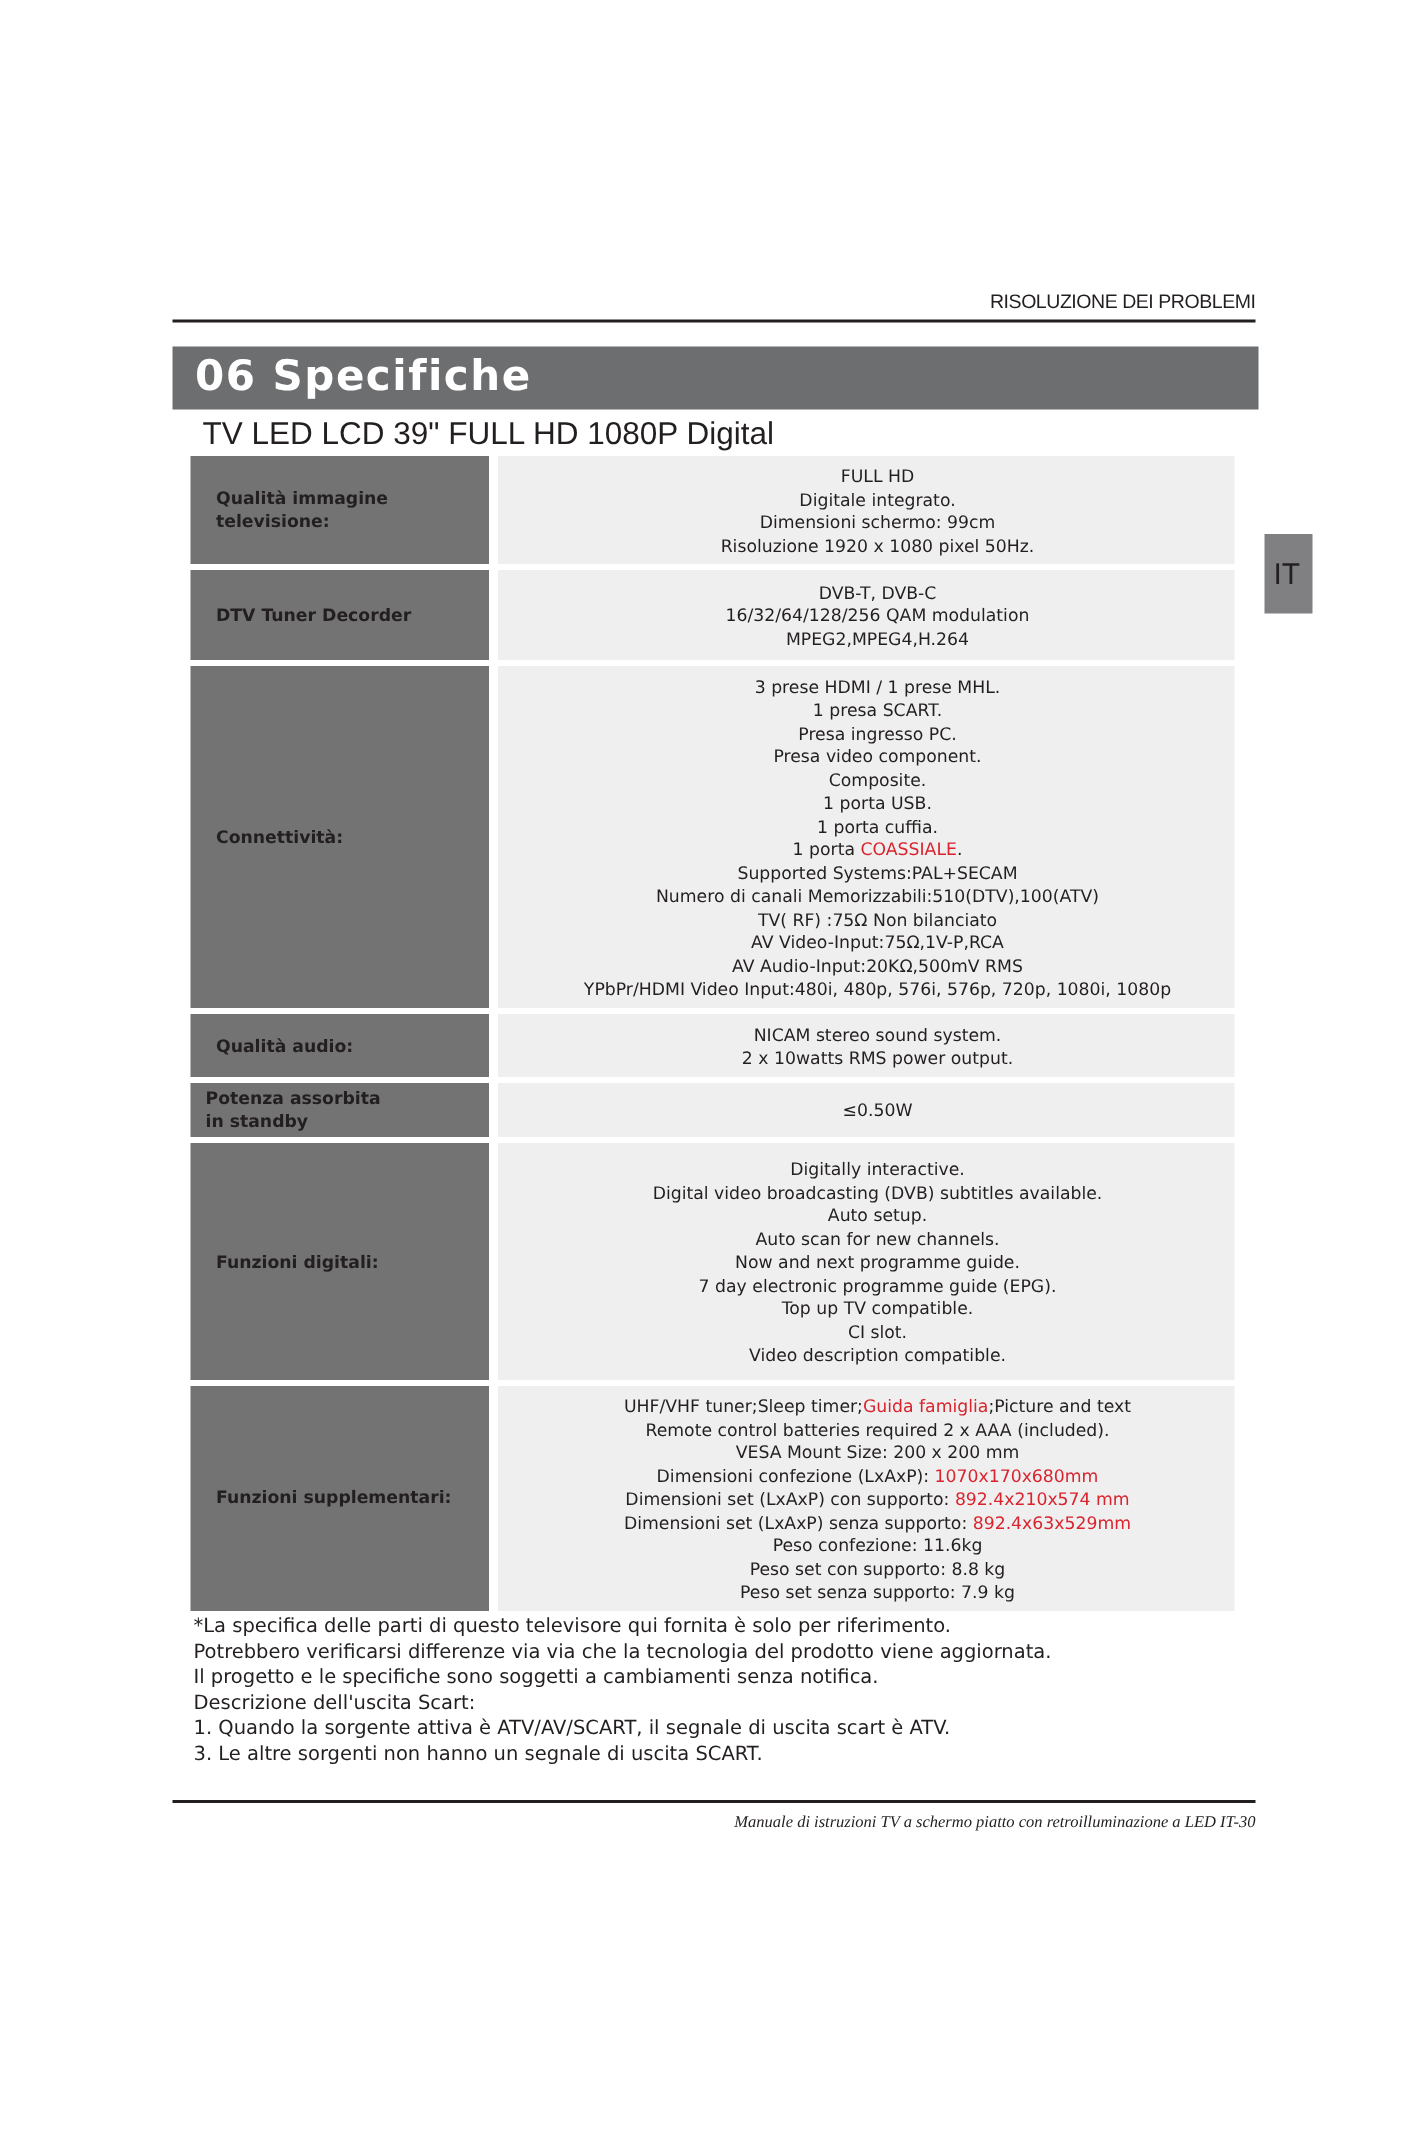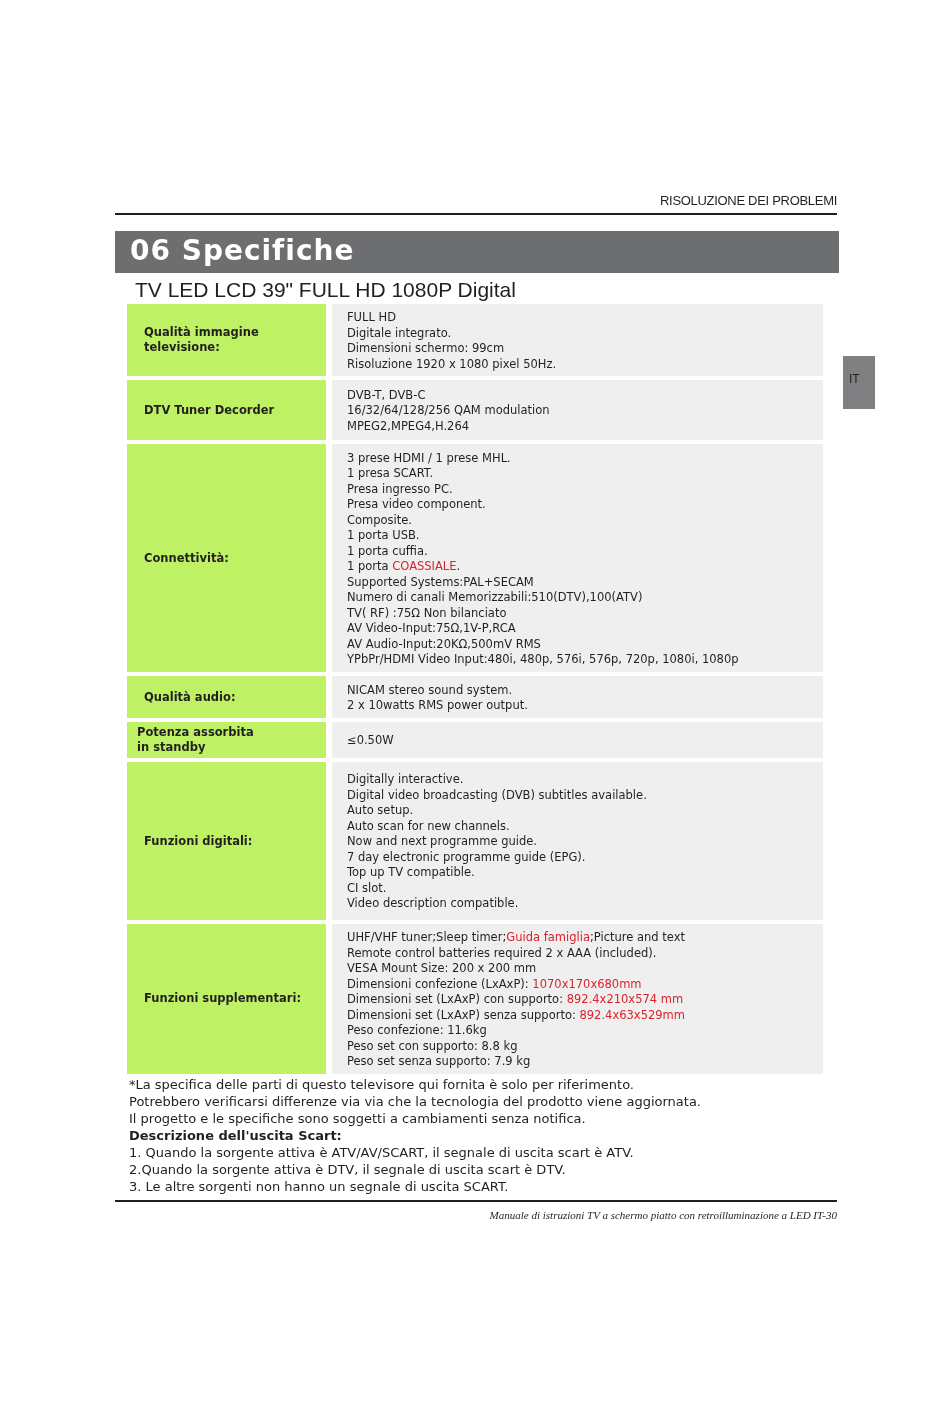--- a/index.html
+++ b/index.html
@@ -3,32 +3,32 @@
 <meta charset="utf-8">
 <style>
   html, body { margin: 0; padding: 0; background: #ffffff; }
   body { width: 950px; height: 1420px; position: relative; font-family: "DejaVu Sans", sans-serif; color: #231f20; overflow: hidden; }
   .page-header-text { position: absolute; left: 600px; top: 193px; width: 237px; text-align: right; font-family: "Liberation Sans", sans-serif; font-size: 13px; letter-spacing: -0.3px; color: #231f20; }
   .top-rule { position: absolute; left: 115px; top: 213px; width: 722px; height: 2px; background: #231f20; }
   .section-bar { position: absolute; left: 115px; top: 231px; width: 724px; height: 42px; background: #6d6e70; }
   .section-title { position: absolute; left: 15px; top: 3px; font-family: "DejaVu Sans", sans-serif; font-weight: bold; font-size: 28px; color: #ffffff; letter-spacing: 1px; }
   .product-title { position: absolute; left: 135px; top: 278px; font-family: "Liberation Sans", sans-serif; font-size: 21px; color: #231f20; }
   .lang-tab { position: absolute; left: 843px; top: 356px; width: 32px; height: 53px; background: #808083; }
-  .lang-tab span { position: absolute; left: 6px; top: 16px; font-family: "Liberation Sans", sans-serif; font-size: 12px; color: #231f20; }
+  .lang-tab span { position: absolute; left: 6px; top: 16px; font-family: "Liberation Sans", sans-serif; font-size: 20px; color: #231f20; }
 
   .spec-table { position: absolute; left: 127px; top: 304px; width: 696px; }
   .spec-row { display: flex; margin-bottom: 4px; }
-  .spec-label { width: 199px; background: #bef264; display: flex; align-items: center; padding-left: 17px; box-sizing: border-box; font-weight: bold; font-size: 11.5px; line-height: 15px; color: #231f20; }
+  .spec-label { width: 199px; background: #737373; display: flex; align-items: center; padding-left: 17px; box-sizing: border-box; font-weight: bold; font-size: 11.5px; line-height: 15px; color: #231f20; }
   .spec-gap { width: 6px; background: #ffffff; }
   .spec-value { flex: 1; background: #efefef; padding: 6px 0 4px 15px; box-sizing: border-box; font-size: 11.5px; line-height: 15.5px; color: #231f20; display: flex; flex-direction: column; justify-content: center; }
-  .spec-value div { white-space: nowrap; }
+  .spec-value div { white-space: nowrap; text-align: center; }
   .red { color: #d9232d; }
 
   .notes { position: absolute; left: 129px; top: 1076px; font-family: "DejaVu Sans", sans-serif; font-size: 13px; line-height: 17px; color: #231f20; }
-  .notes .bold { font-weight: bold; }
+  .notes .bold { font-weight: normal; }
   .bottom-rule { position: absolute; left: 115px; top: 1200px; width: 722px; height: 2px; background: #231f20; }
   .footer-text { position: absolute; left: 300px; top: 1209px; width: 537px; text-align: right; font-family: Liberation Serif, serif; font-style: italic; font-size: 11px; color: #231f20; }
 </style>
 </head>
 <body>
 
 <div class="page-header-text">RISOLUZIONE DEI PROBLEMI</div>
 <div class="top-rule"></div>
 
 <div class="section-bar">
@@ -127,18 +127,17 @@
       </div>
     </div>
   </div>
 
 <div class="notes">
   <div>*La specifica delle parti di questo televisore qui fornita è solo per riferimento.</div>
   <div>Potrebbero verificarsi differenze via via che la tecnologia del prodotto viene aggiornata.</div>
   <div>Il progetto e le specifiche sono soggetti a cambiamenti senza notifica.</div>
   <div class="bold">Descrizione dell'uscita Scart:</div>
   <div>1. Quando la sorgente attiva è ATV/AV/SCART, il segnale di uscita scart è ATV.</div>
-  <div>2.Quando la sorgente attiva è DTV, il segnale di uscita scart è DTV.</div>
   <div>3. Le altre sorgenti non hanno un segnale di uscita SCART.</div>
 </div>
 
 <div class="bottom-rule"></div>
 <div class="footer-text">Manuale di istruzioni TV a schermo piatto con retroilluminazione a LED  IT-30</div>
 
 </body></html>

